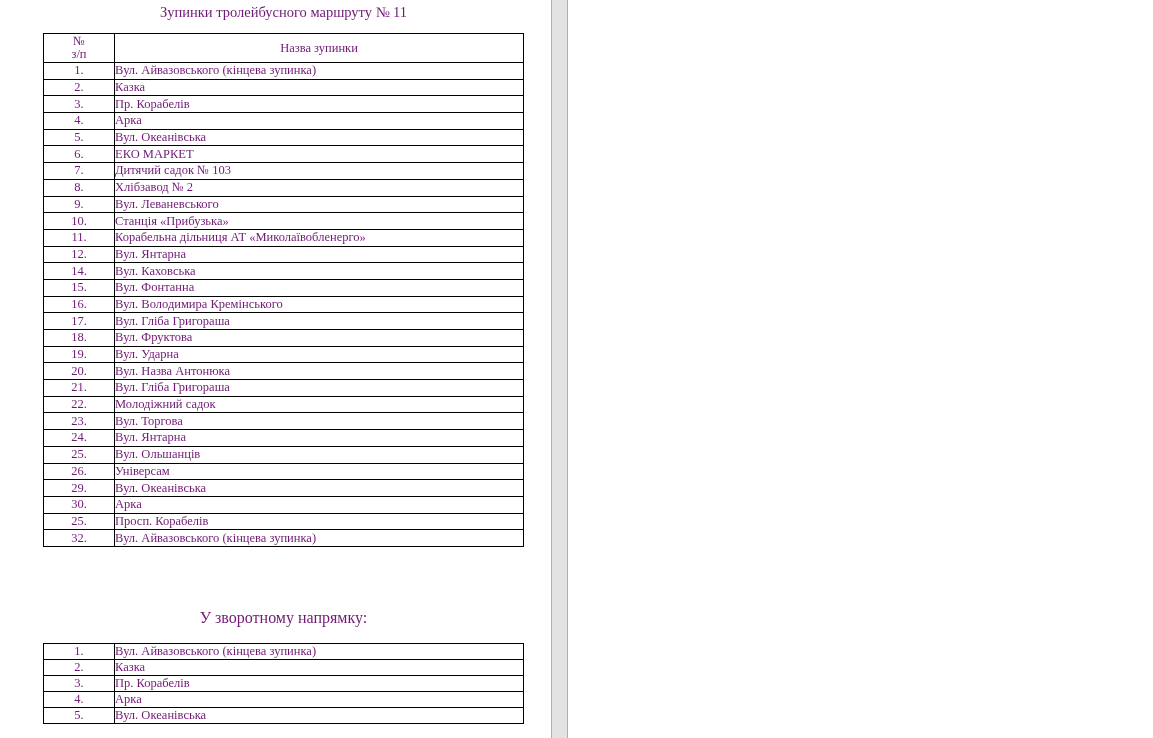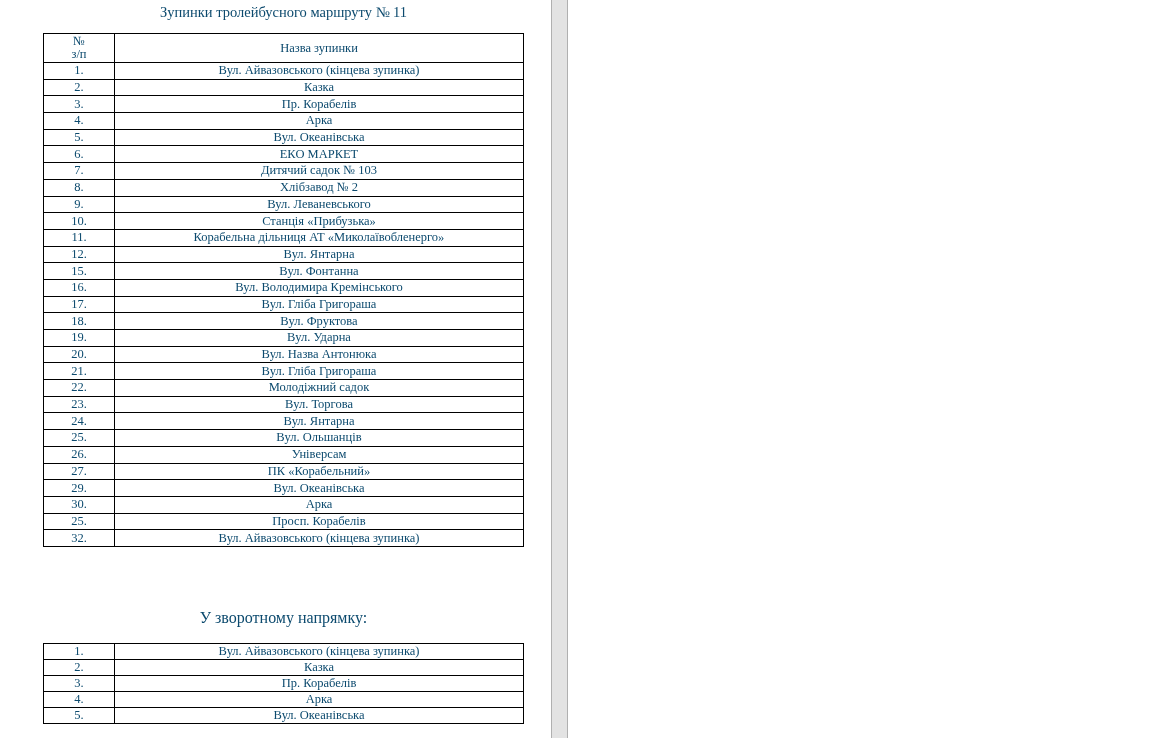--- a/index.html
+++ b/index.html
@@ -7,21 +7,21 @@
     padding: 0;
     background: #ffffff;
   }
   .canvas {
     position: relative;
     width: 1153px;
     height: 738px;
     background: #ffffff;
     overflow: hidden;
     font-family: "Liberation Serif", "DejaVu Serif", serif;
-    color: #0c4a6e;
+    color: #701a75;
     border-radius: 21px;
   }
   .page {
     position: absolute;
     top: 0;
     height: 738px;
     background: #ffffff;
   }
   .page-left  { left: 0; width: 551px; }
   .page-right { left: 568px; width: 585px; }
@@ -67,21 +67,21 @@
   table.stops-table th,
   table.stops-table td {
     border: 1px solid #000000;
     padding: 0;
     vertical-align: middle;
     font-weight: normal;
     overflow: hidden;
     white-space: nowrap;
   }
   .col-num  { width: 70px; text-align: center; }
-  .col-name { text-align: center; padding-left: 6px; }
+  .col-name { text-align: left; padding-left: 6px; }
   th.col-name { text-align: center; padding-left: 0; }
   .t1 thead tr { height: 29px; }
   .t1 tbody tr { height: 16.7px; }
   .t2 tbody tr { height: 16.1px; }
   th .hdr-line { line-height: 13.5px; }
 </style>
 </head>
 <body>
 
 <div class="canvas">
@@ -143,20 +143,24 @@
           </tr>
           <tr>
             <td class="col-num">11.</td>
             <td class="col-name">Корабельна дільниця АТ «Миколаївобленерго»</td>
           </tr>
           <tr>
             <td class="col-num">12.</td>
             <td class="col-name">Вул. Янтарна</td>
           </tr>
           <tr>
+            <td class="col-num">14.</td>
+            <td class="col-name">Вул. Каховська</td>
+          </tr>
+          <tr>
             <td class="col-num">15.</td>
             <td class="col-name">Вул. Фонтанна</td>
           </tr>
           <tr>
             <td class="col-num">16.</td>
             <td class="col-name">Вул. Володимира Кремінського</td>
           </tr>
           <tr>
             <td class="col-num">17.</td>
             <td class="col-name">Вул. Гліба Григораша</td>
@@ -189,24 +193,20 @@
             <td class="col-num">24.</td>
             <td class="col-name">Вул. Янтарна</td>
           </tr>
           <tr>
             <td class="col-num">25.</td>
             <td class="col-name">Вул. Ольшанців</td>
           </tr>
           <tr>
             <td class="col-num">26.</td>
             <td class="col-name">Універсам</td>
-          </tr>
-          <tr>
-            <td class="col-num">27.</td>
-            <td class="col-name">ПК «Корабельний»</td>
           </tr>
           <tr>
             <td class="col-num">29.</td>
             <td class="col-name">Вул. Океанівська</td>
           </tr>
           <tr>
             <td class="col-num">30.</td>
             <td class="col-name">Арка</td>
           </tr>
           <tr>

